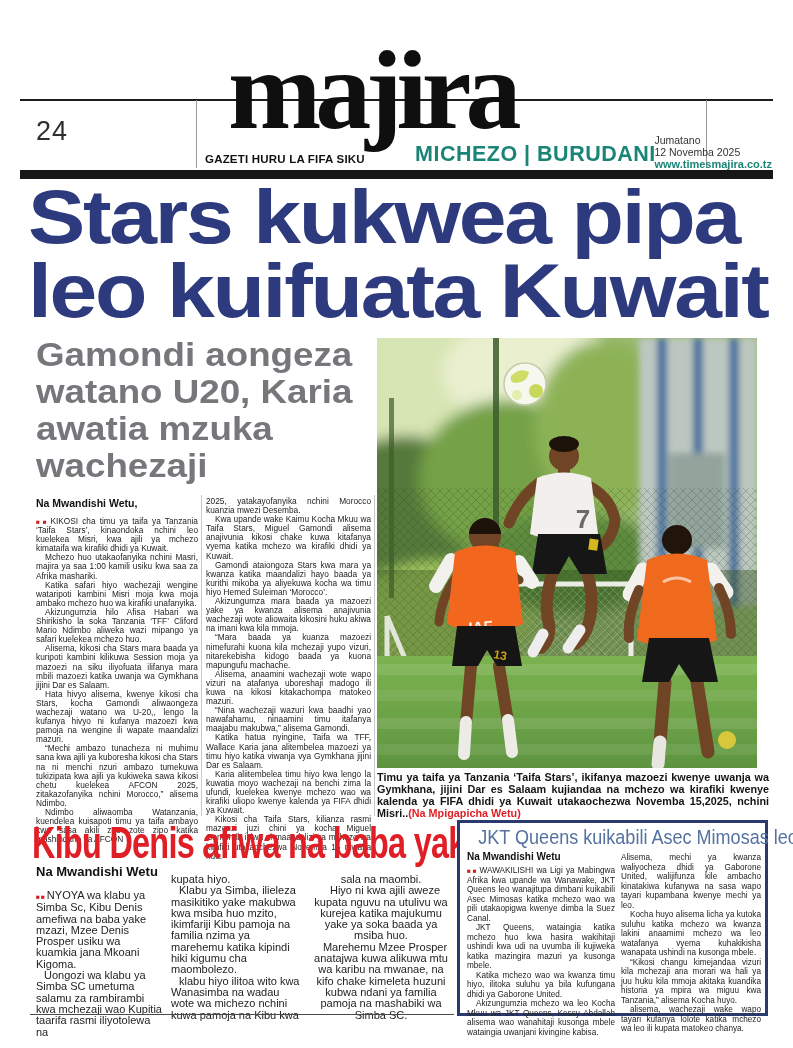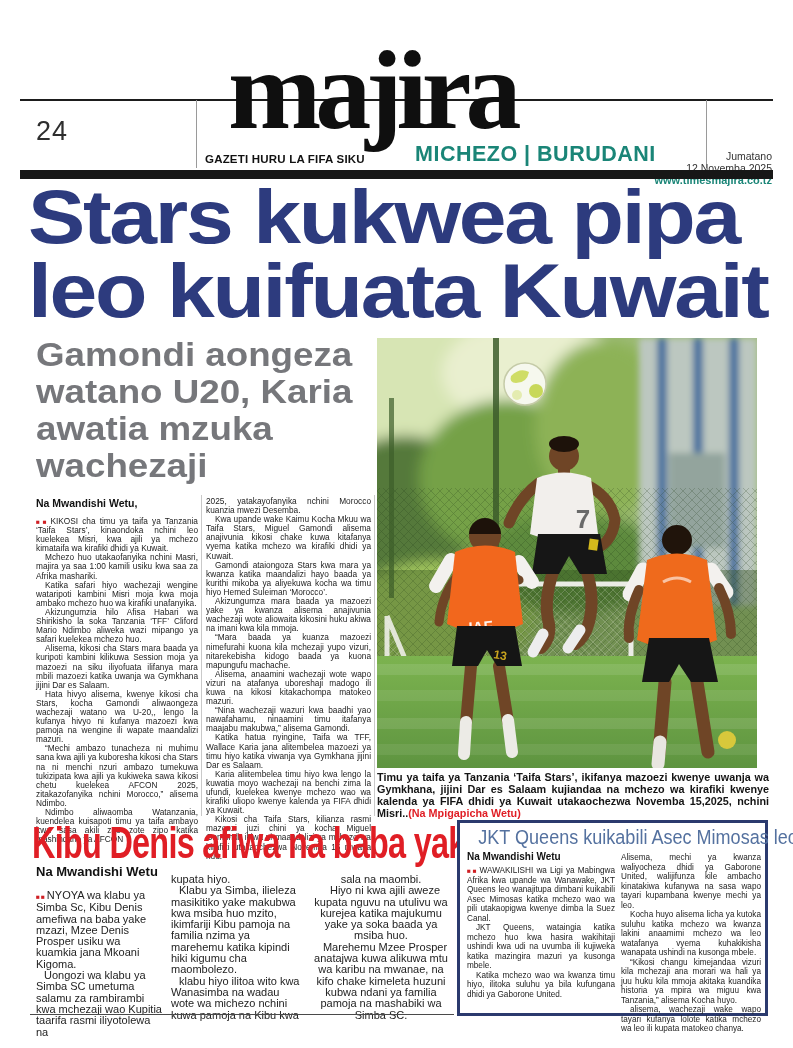--- a/index.html
+++ b/index.html
@@ -7,21 +7,21 @@
        font-family:"Liberation Sans",sans-serif;color:#1c1c1c;}
   .abs{position:absolute;}
   
   .top-rule{left:20px;top:99px;width:753px;height:2px;background:#1d1d1d;}
   .page-num{left:36px;top:116px;font-size:27px;color:#2e2e2e;letter-spacing:1px;}
   .vline{width:1px;background:#9a9a9a;top:100px;height:68px;}
   .logo{left:228px;top:34px;font-family:"Liberation Serif",serif;font-weight:700;
         font-size:112px;line-height:1;letter-spacing:-6px;color:#0f0f0f;text-align:right;}
   .tagline{left:205px;top:153px;font-size:11.5px;font-weight:700;letter-spacing:.2px;color:#111;}
   .section{left:415px;top:142px;font-size:21.5px;font-weight:700;color:#1a8577;letter-spacing:.5px;}
-  .dateblock{top:134px;right:21px;text-align:right;font-size:10.5px;line-height:12px;color:#333;margin-top:16px;}
+  .dateblock{top:134px;right:21px;text-align:left;font-size:10.5px;line-height:12px;color:#333;}
   .website{font-size:11px;font-weight:700;color:#1a8577;}
   .black-bar{left:20px;top:170px;width:753px;height:9px;background:#171717;}
   
   .headline{left:28px;top:180px;font-weight:700;color:#2d3b7e;font-size:76px;
             line-height:74px;letter-spacing:-2px;transform:scaleX(1.13);transform-origin:left top;white-space:nowrap;}
   .subhead{left:36px;top:336px;font-weight:700;color:#76777b;font-size:34px;line-height:37px;
            transform:scaleX(1.08);transform-origin:left top;white-space:nowrap;}
   .byline{font-weight:700;font-size:10.5px;color:#111;}
   .lead-byline{left:36px;top:497px;}
   .newscol{font-size:8.3px;line-height:9.1px;text-align:justify;color:#232323;}
@@ -249,20 +249,21 @@
 </div>
 <div class="abs kibu-rule"></div>
 
 <div class="abs jkt-box">
   <div class="abs jkt-headline">JKT Queens kuikabili Asec Mimosas leo</div>
   <div class="abs byline jkt-byline">Na Mwandishi Wetu</div>
   <div class="abs jktcol jcol1">
     <p class="fp"><span class="sq">■■</span><span>WAWAKILISHI wa Ligi ya Mabingwa Afrika kwa upande wa Wanawake, JKT Queens leo wanajitupa dimbani kuikabili Asec Mimosas katika mchezo wao wa pili utakaopigwa kwenye dimba la Suez Canal.</span></p>
     <p>JKT Queens, wataingia katika mchezo huo kwa hasira wakihitaji ushindi kwa udi na uvumba ili kujiweka katika mazingira mazuri ya kusonga mbele.</p>
     <p>Katika mchezo wao wa kwanza timu hiyo, ilitoka suluhu ya bila kufungana dhidi ya Gaborone United.</p>
+    <p>Akizungumzia mchezo wa leo Kocha Mkuu wa JKT Queens, Kessy Abdallah alisema wao wanahitaji kusonga mbele wataingia uwanjani kivingine kabisa.</p>
   </div>
   <div class="abs jktcol jcol2">
     <p class="fp">Alisema, mechi ya kwanza waliyocheza dhidi ya Gaborone United, walijifunza kile ambacho kinatakiwa kufanywa na sasa wapo tayari kupambana kwenye mechi ya leo.</p>
     <p>Kocha huyo alisema licha ya kutoka suluhu katika mchezo wa kwanza lakini anaamimi mchezo wa leo watafanya vyema kuhakikisha wanapata ushindi na kusonga mbele.</p>
     <p>“Kikosi changu kimejandaa vizuri kila mchezaji ana morari wa hali ya juu huku kila mmoja akitaka kuandika historia ya mpira wa miguu kwa Tanzania,” alisema Kocha huyo.</p>
     <p>alisema, wachezaji wake wapo tayari kufanya lolote katika mchezo wa leo ili kupata matokeo chanya.</p>
   </div>
 </div>
 
 </body></html>

